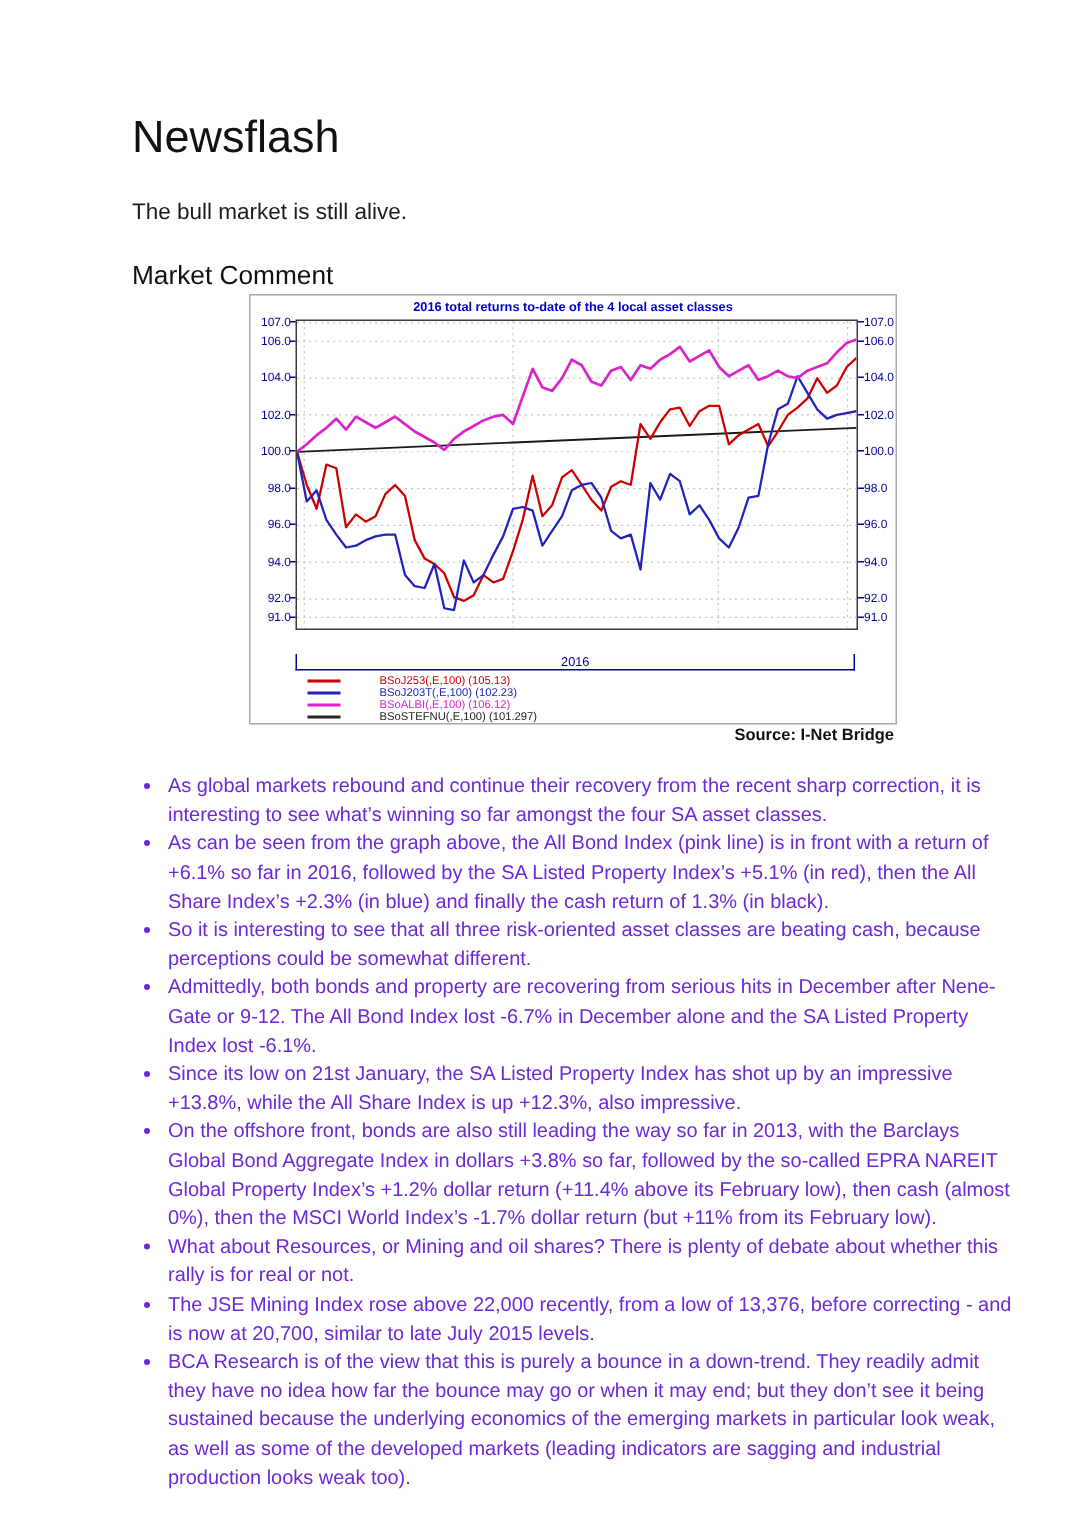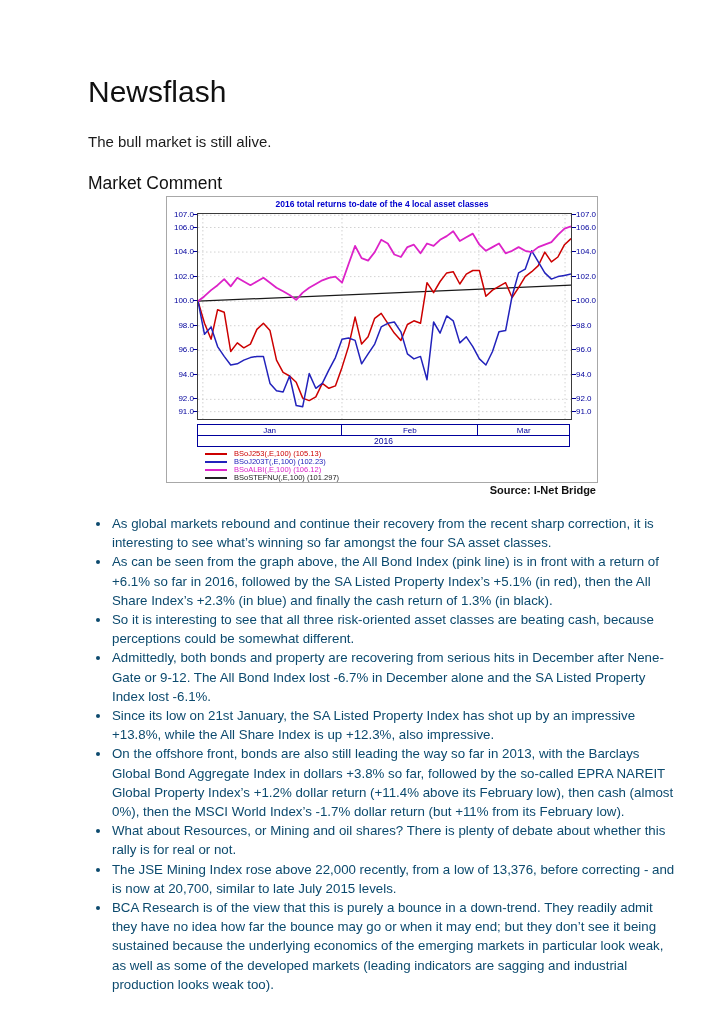--- a/index.html
+++ b/index.html
@@ -16,28 +16,28 @@
   .plot svg{display:block;width:100%;height:100%;}
   .ylab{position:absolute;font-size:8px;line-height:9px;color:#00009c;width:26px;}
   .ylab.l{left:1px;text-align:right;}
   .ylab.r{left:409px;text-align:left;}
   .tickdash{position:absolute;width:4px;height:1px;background:#00009c;}
   .mrow{position:absolute;left:30px;top:227px;width:373px;height:12px;border:1px solid #00009c;box-sizing:border-box;}
   .mcell{position:absolute;top:0;height:100%;text-align:center;font-size:8px;line-height:11px;color:#00009c;box-sizing:border-box;}
   .mcell.bl{border-left:1px solid #00009c;}
   .yrow{position:absolute;left:30px;top:239px;width:373px;height:11px;border-left:1px solid #00009c;border-right:1px solid #00009c;border-bottom:1px solid #00009c;box-sizing:border-box;text-align:center;font-size:8.5px;line-height:10px;color:#00009c;}
   .legend{position:absolute;left:38px;top:253px;}
-  .lrow{display:flex;align-items:center;height:8px;}
+  .lrow{display:flex;align-items:center;height:8px;gap:19px;}
   .ldash{display:inline-block;width:22px;height:2px;margin-right:7px;flex:0 0 auto;}
   .llab{font-size:7.5px;line-height:8px;white-space:nowrap;}
 
   .source{margin-left:78px;width:430px;text-align:right;font-size:11px;font-weight:bold;line-height:13px;margin-top:1px;color:#111;}
 
   .bullets{margin:17px 0 0 0;padding-left:23px;width:567px;list-style-type:disc;}
-  .bullets li{font-size:13.3px;line-height:19.2px;margin:0;padding-left:1px;color:#0c4a6e;}
+  .bullets li{font-size:13.3px;line-height:19.2px;margin:0;padding-left:1px;color:#6d28d9;}
 </style>
 </head>
 <body>
 
 <main class="page">
   <h1>Newsflash</h1>
   <p class="subtitle">The bull market is still alive.</p>
   <h2>Market Comment</h2>
 
   <div class="chart" id="chart">
@@ -97,25 +97,20 @@
       <div class="tickdash" style="left: 26px; top: 176.808px;"></div>
       <div class="tickdash" style="left: 405px; top: 176.808px;"></div>
       <span class="ylab l" style="top: 197.359px;">92.0</span>
       <span class="ylab r" style="top: 197.359px;">92.0</span>
       <div class="tickdash" style="left: 26px; top: 201.359px;"></div>
       <div class="tickdash" style="left: 405px; top: 201.359px;"></div>
       <span class="ylab l" style="top: 209.635px;">91.0</span>
       <span class="ylab r" style="top: 209.635px;">91.0</span>
       <div class="tickdash" style="left: 26px; top: 213.635px;"></div>
       <div class="tickdash" style="left: 405px; top: 213.635px;"></div>
-      <div class="mrow">
-        <div class="mcell" style="left: 0px; width: 143.206px;">Jan</div>
-        <div class="mcell bl" style="left: 143.206px; width: 136.157px;">Feb</div>
-        <div class="mcell bl" style="left: 279.363px; width: 91.637px;">Mar</div>
-      </div>
       <div class="yrow">2016</div>
       <div class="legend">
         <div class="lrow">
           <span class="ldash" style="background: rgb(204, 0, 0);"></span>
           <span class="llab" style="color: rgb(204, 0, 0);">BSoJ253(,E,100) (105.13)</span>
         </div>
         <div class="lrow">
           <span class="ldash" style="background: rgb(34, 34, 187);"></span>
           <span class="llab" style="color: rgb(34, 34, 187);">BSoJ203T(,E,100) (102.23)</span>
         </div>

